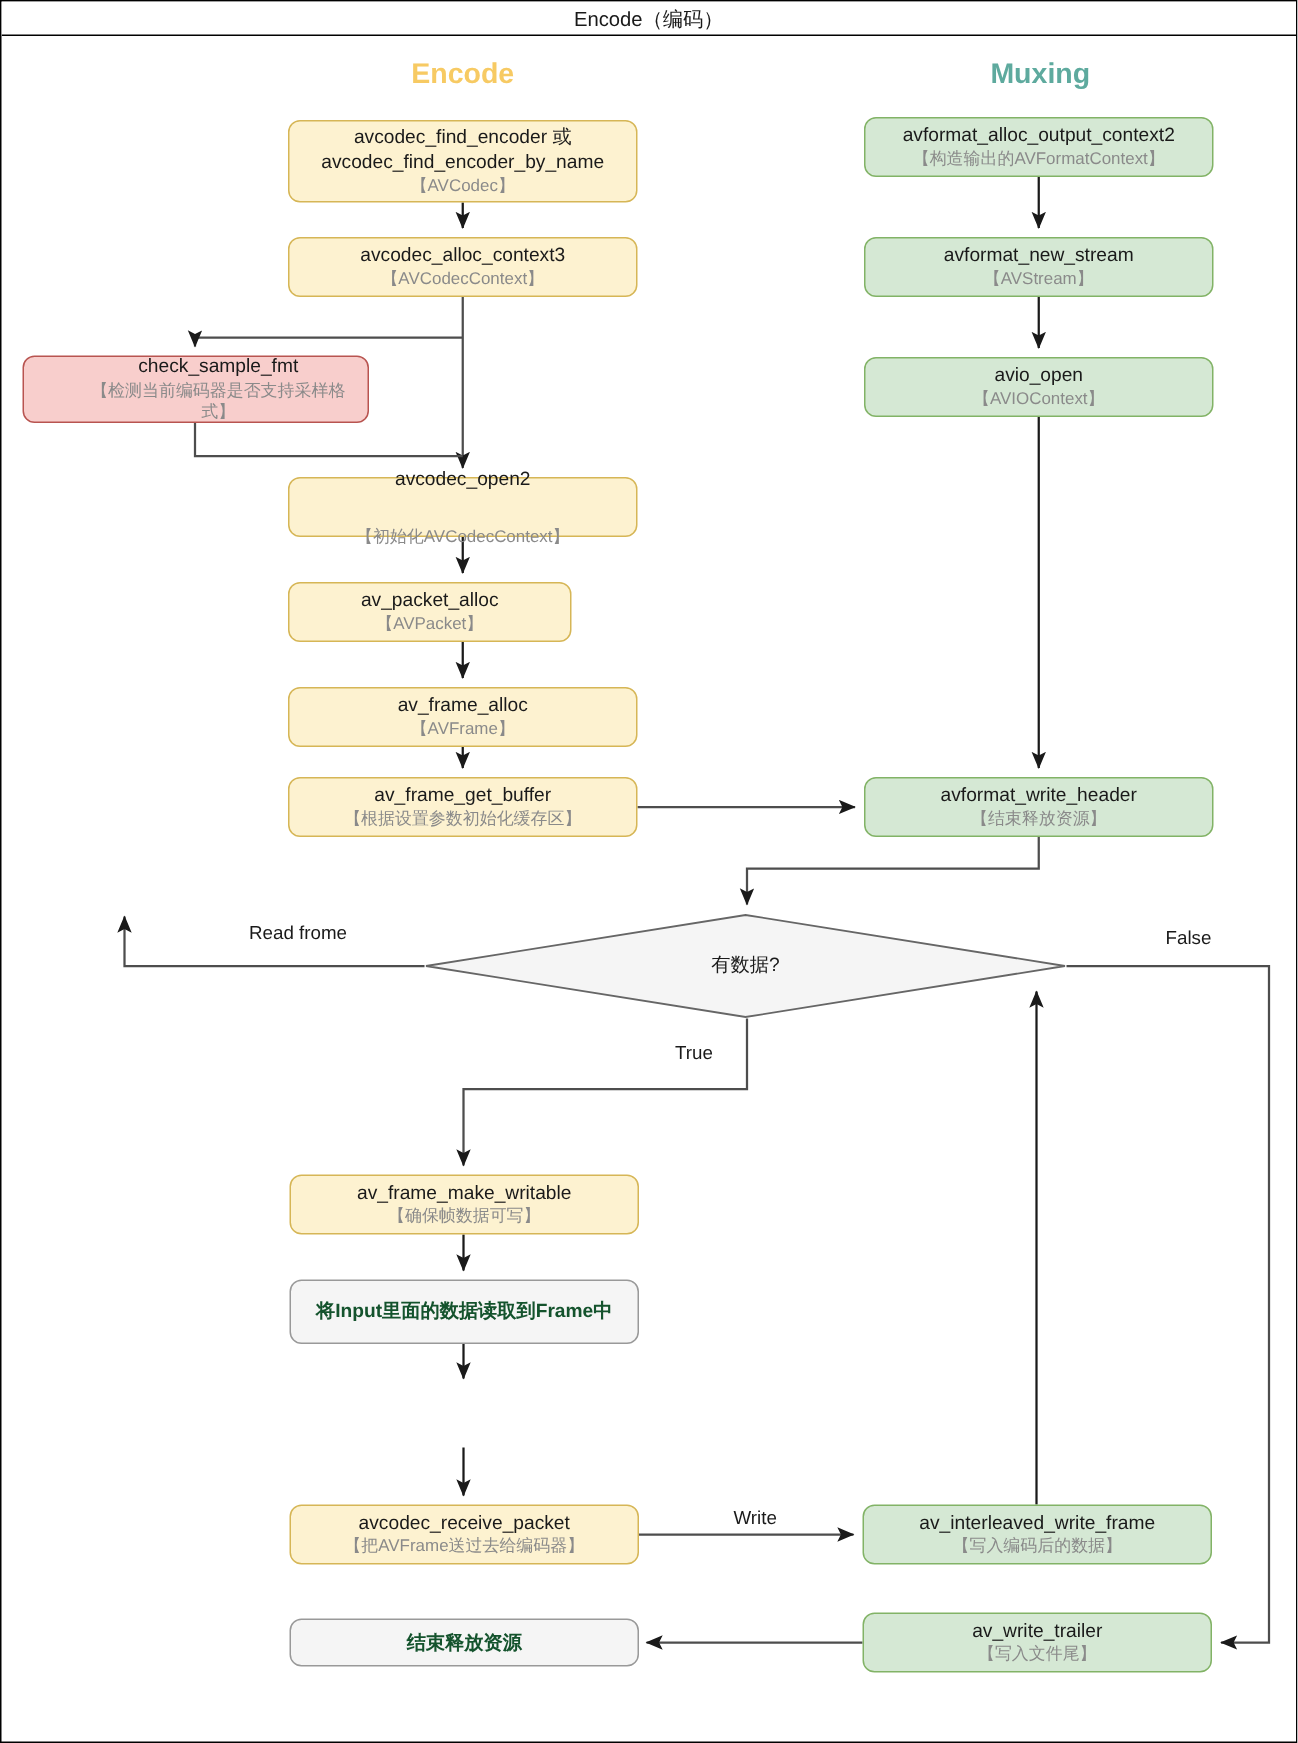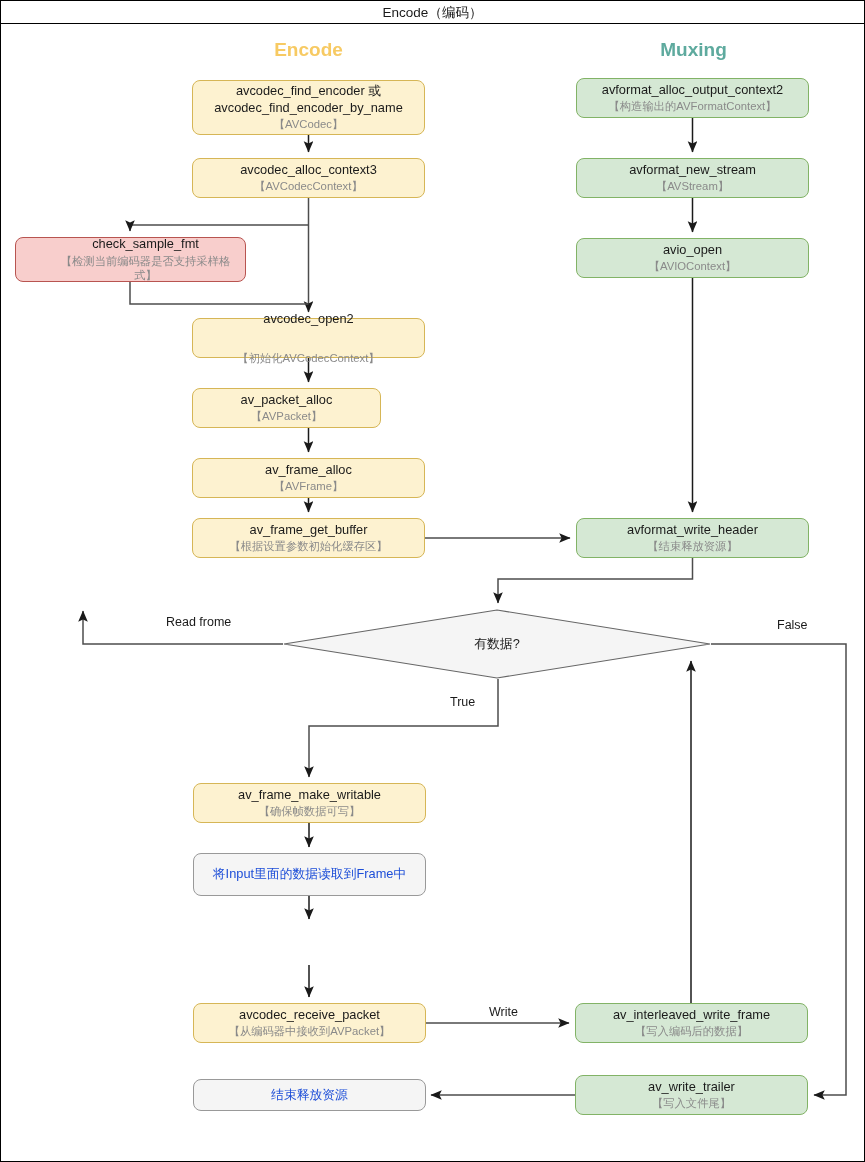--- a/index.html
+++ b/index.html
@@ -94,21 +94,22 @@
   }
   .node.pink {
     background: #f8cecc;
     border-color: #b85450;
   }
   .node.grey {
     background: #f5f5f5;
     border-color: #999999;
   }
   .node.grey .n-title {
-    color: #1d4ed8;
+    color: #14532d;
+    font-weight: bold;
   }
   
   #decision-wrap {
     position: absolute;
     z-index: 2;
   }
   #decision-wrap .d-label {
     position: absolute;
     left: 0;
     top: 50%;
@@ -264,21 +265,21 @@
     <div class="n-sub">【确保帧数据可写】</div>
   </div>
 
   <div class="node grey" style="left:192px; top:852px; width:233px; height:43px;">
     <div class="n-title">将Input里面的数据读取到Frame中</div>
   </div>
 
 
   <div class="node yellow" style="left:192px; top:1002px; width:233px; height:40px;">
     <div class="n-title">avcodec_receive_packet</div>
-    <div class="n-sub">【从编码器中接收到AVPacket】</div>
+    <div class="n-sub">【把AVFrame送过去给编码器】</div>
   </div>
 
   <div class="node green" style="left:574px; top:1002px; width:233px; height:40px;">
     <div class="n-title">av_interleaved_write_frame</div>
     <div class="n-sub">【写入编码后的数据】</div>
   </div>
 
   <div class="node green" style="left:574px; top:1074px; width:233px; height:40px;">
     <div class="n-title">av_write_trailer</div>
     <div class="n-sub">【写入文件尾】</div>

